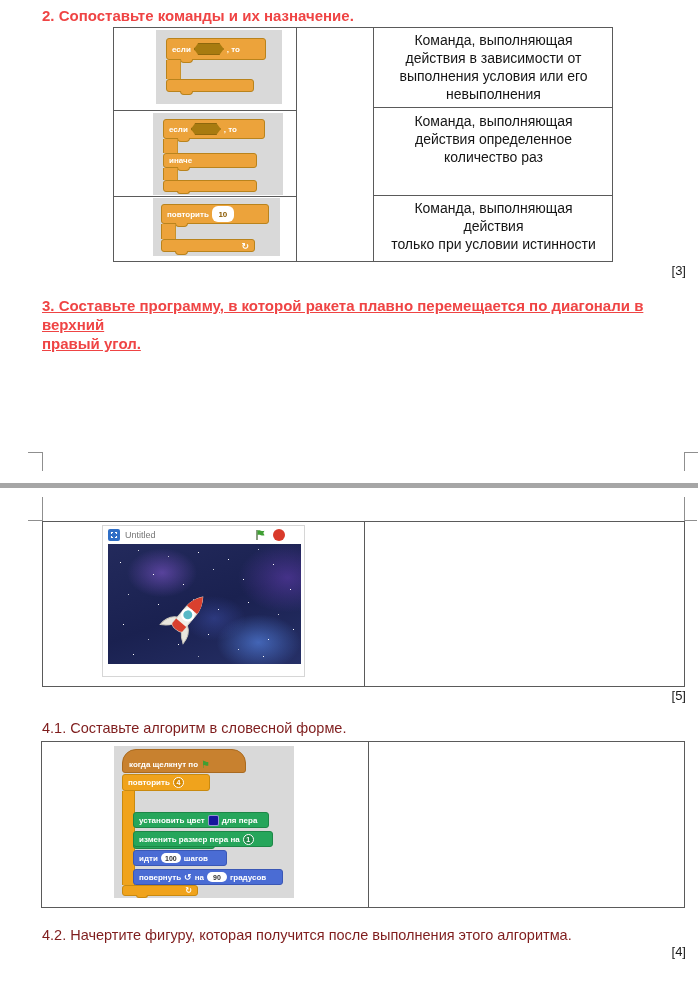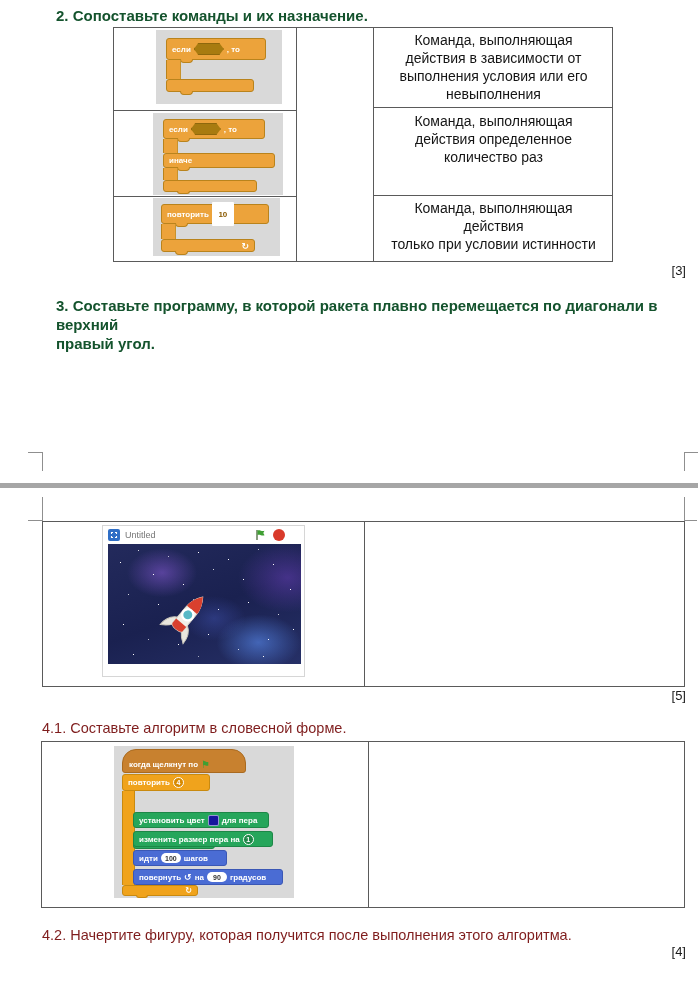--- a/index.html
+++ b/index.html
@@ -1,37 +1,37 @@
 <!DOCTYPE html>
 <html><head>
 <meta charset="utf-8">
 <style>
   html,body{margin:0;padding:0;background:#fff;}
   #screen{position:relative;width:698px;height:1002px;background:#fff;overflow:hidden;
           font-family:"Liberation Sans","DejaVu Sans",sans-serif;color:#111;}
   .abs{position:absolute;}
-  .heading{font-size:15px;font-weight:bold;color:#14532d;white-space:pre-line;line-height:19px;margin-left:14px;}
+  .heading{font-size:15px;font-weight:bold;color:#ef4444;white-space:pre-line;line-height:19px;}
   .subheading{font-size:14.5px;font-weight:normal;color:#7f1d1d;line-height:18px;}
   .score{font-size:13px;color:#1a1a1a;text-align:right;}
   .line{position:absolute;background:#5a5a5a;}
   .cropmark{position:absolute;background:#8f8f8f;}
   .tablebox{position:absolute;border:1px solid #5a5a5a;box-sizing:border-box;}
   .desc{font-size:14px;line-height:18px;text-align:center;white-space:pre-line;color:#151515;}
   .panel{position:absolute;background:#d9d9d9;}
   
   .arm{position:absolute;background:#eca33b;border:1px solid #b9831c;border-radius:3px;
        box-sizing:border-box;display:flex;align-items:center;gap:3px;padding:0 5px;
        color:#fff;font-size:8px;font-weight:bold;white-space:nowrap;}
   .spine{position:absolute;background:#eca33b;border-left:1px solid #b9831c;border-right:1px solid #c8922a;}
   .tab{position:absolute;background:#eca33b;border:1px solid #b9831c;border-top:none;
        border-radius:0 0 4px 4px;box-sizing:border-box;}
   .hexslot{width:30px;height:12px;background:#a87b10;border:1px solid #8f680c;box-sizing:border-box;
        clip-path:polygon(15% 0,85% 0,100% 50%,85% 100%,15% 100%,0 50%);}
-  .oval{background:#fff;border-radius:1px;color:#8a5a00;font-size:8px;font-weight:bold;
-       display:inline-flex;align-items:center;justify-content:center;height:24px;min-width:18px;padding:0 2px;}
+  .oval{background:#fff;border-radius:6px;color:#8a5a00;font-size:8px;font-weight:bold;
+       display:inline-flex;align-items:center;justify-content:center;height:16px;min-width:18px;padding:0 2px;}
   .looparrow{margin-left:auto;font-size:9px;color:#fff;font-weight:bold;}
   
   .pblock{position:absolute;height:16px;border-radius:3px;box-sizing:border-box;display:flex;
        align-items:center;gap:3px;padding:0 5px;color:#fff;font-size:8px;font-weight:bold;white-space:nowrap;}
   .gblock{background:#26a65b;border:1px solid #1d8747;}
   .bblock{background:#4a6cd4;border:1px solid #3a57b5;}
   .circle-val{width:11px;height:11px;border-radius:50%;border:1px solid #fff;box-sizing:border-box;
        color:#fff;font-size:7px;font-weight:bold;display:inline-flex;align-items:center;justify-content:center;}
   .oval-sm{background:#fff;border-radius:6px;color:#333;font-size:7px;font-weight:bold;
        display:inline-flex;align-items:center;justify-content:center;height:10px;min-width:16px;padding:0 2px;}
@@ -90,21 +90,21 @@
 невыполнения</div>
 
     <div class="panel" style="left:39px;top:85px;width:130px;height:82px;">
       <div class="arm" style="left:10px;top:6px;width:102px;height:20px;">
         <span>если</span>
         <span class="hexslot"></span>
         <span>, то</span>
       </div>
       <div class="tab" style="left:24px;top:25px;width:13px;height:4px;"></div>
       <div class="spine" style="left:10px;top:26px;width:13px;height:14px;"></div>
-      <div class="arm" style="left:10px;top:40px;width:112px;height:15px;align-items:center;">
+      <div class="arm" style="left:10px;top:40px;width:94px;height:15px;align-items:center;">
         <span>иначе</span>
       </div>
       <div class="tab" style="left:24px;top:54px;width:13px;height:4px;"></div>
       <div class="spine" style="left:10px;top:55px;width:13px;height:12px;"></div>
       <div class="arm" style="left:10px;top:67px;width:94px;height:12px;"></div>
       <div class="tab" style="left:24px;top:78px;width:13px;height:3px;"></div>
     </div>
     <div class="abs desc" style="left:261px;top:84px;width:237px;">Команда, выполняющая
 действия определенное
 количество раз</div>
@@ -121,21 +121,21 @@
       </div>
       <div class="tab" style="left:22px;top:53px;width:13px;height:4px;"></div>
     </div>
     <div class="abs desc" style="left:261px;top:171px;width:237px;">Команда, выполняющая
 действия
 только при условии истинности</div>
   </div>
 
   <div class="abs score" style="left:600px;top:263px;width:86px;">[3]</div>
 
-  <div class="abs heading" style="left:42px;top:296px;width:650px;">3. Составьте программу, в которой ракета плавно перемещается по диагонали в верхний
+  <div class="abs heading" style="left:42px;top:296px;width:650px;text-decoration:underline;">3. Составьте программу, в которой ракета плавно перемещается по диагонали в верхний
 правый угол.</div>
 
   <div class="cropmark" style="left:28px;top:452px;width:15px;height:1px;"></div>
   <div class="cropmark" style="left:42px;top:452px;width:1px;height:19px;"></div>
   <div class="cropmark" style="left:684px;top:452px;width:14px;height:1px;"></div>
   <div class="cropmark" style="left:684px;top:452px;width:1px;height:19px;"></div>
   <div class="abs" style="left:0;top:483px;width:698px;height:5px;background:#a6a6a6;"></div>
   <div class="cropmark" style="left:42px;top:497px;width:1px;height:24px;"></div>
   <div class="cropmark" style="left:684px;top:497px;width:1px;height:24px;"></div>
   <div class="cropmark" style="left:28px;top:520px;width:14px;height:1px;"></div>

